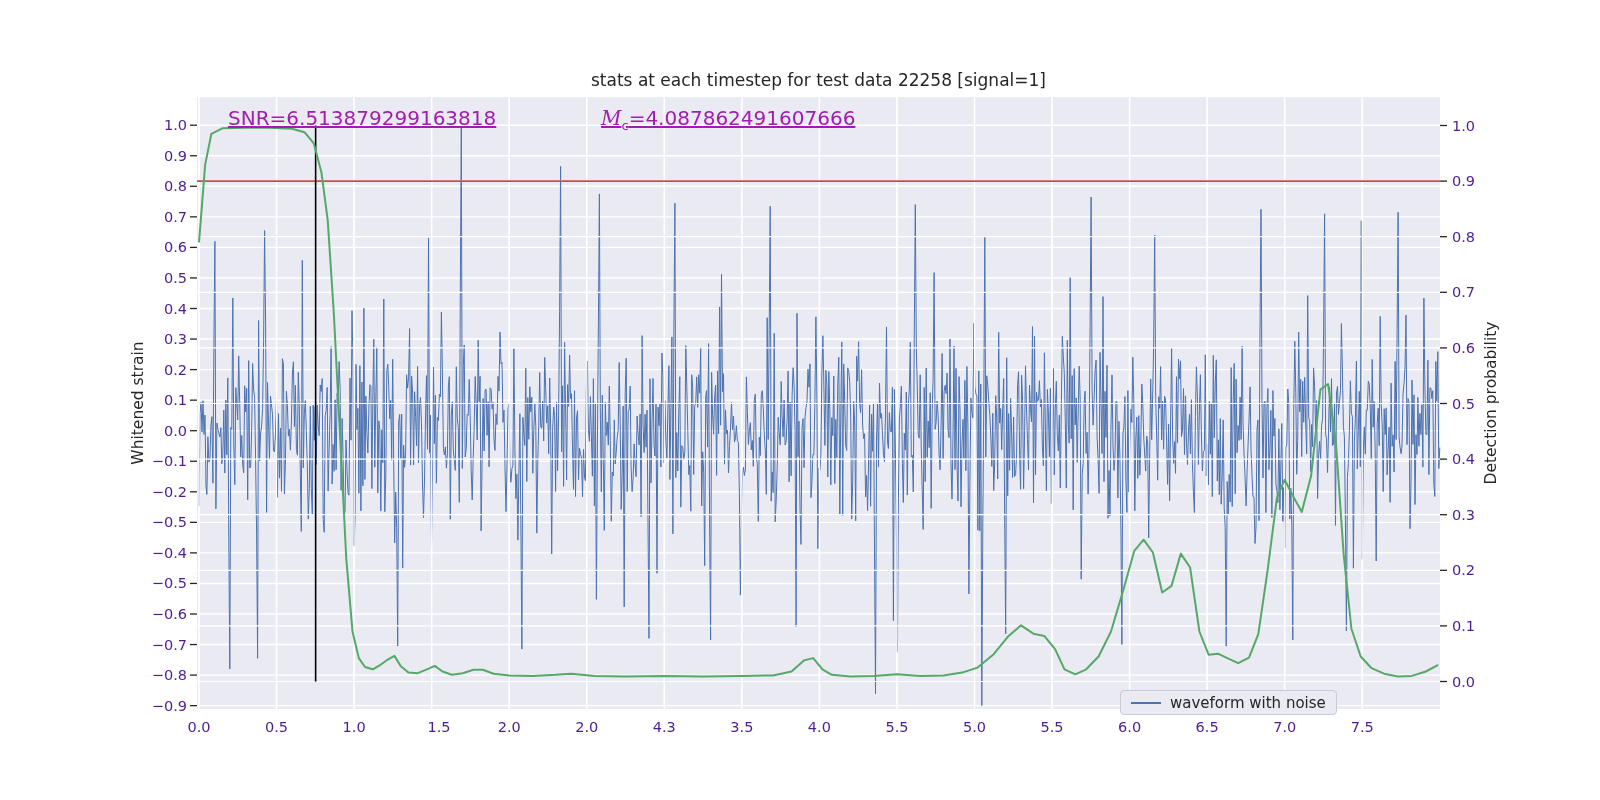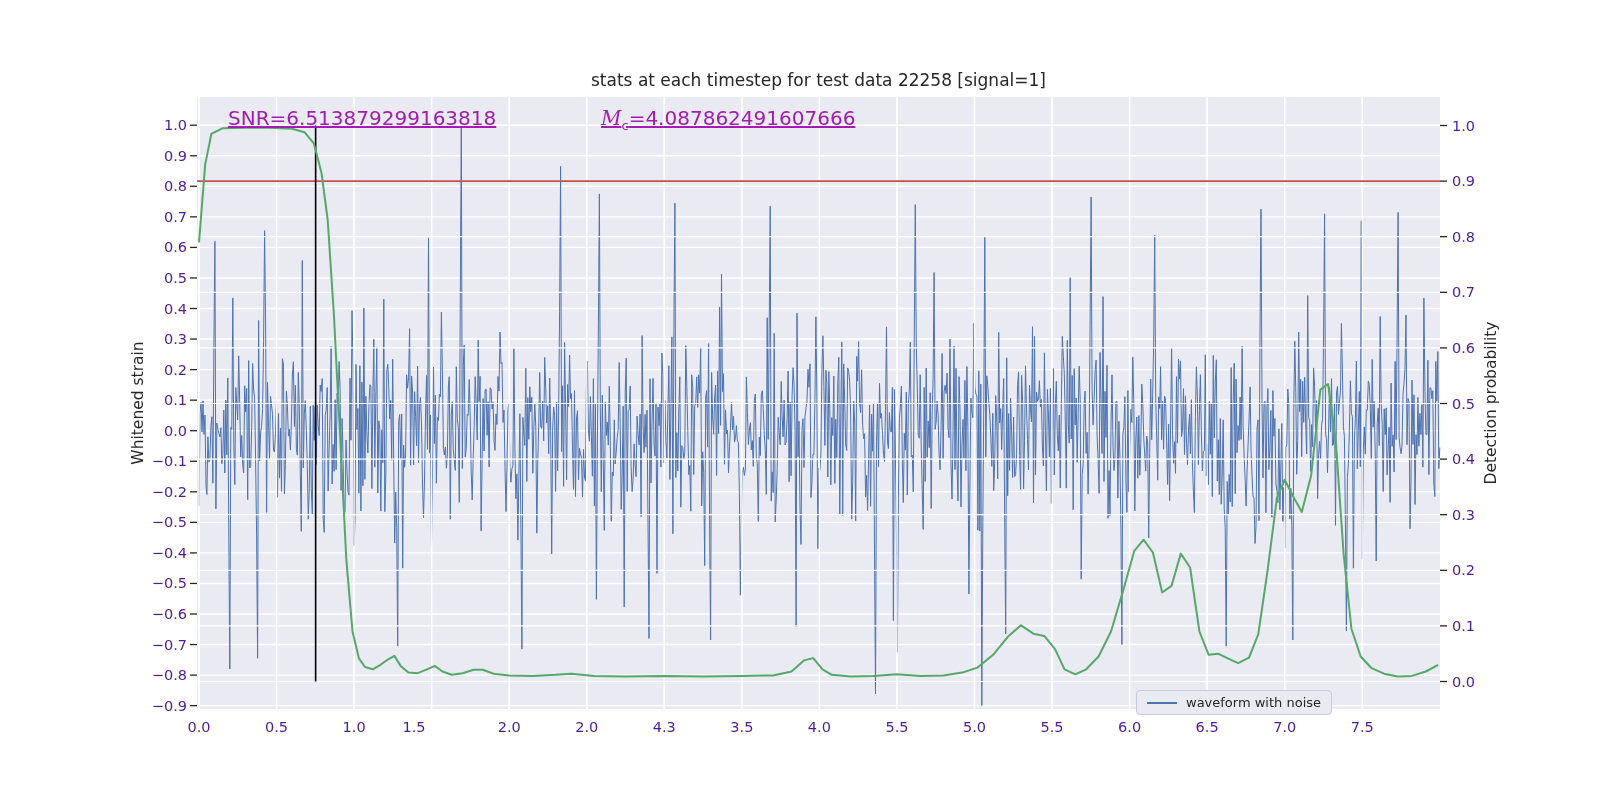--- a/index.html
+++ b/index.html
@@ -16,21 +16,21 @@
   .ann-s{left:1068px;top:106px;}
   .tick{position:absolute;font-size:14.5px;color:#4c1d95;white-space:nowrap;}
   .ytickL{right:1413px;transform:translateY(-50%);} 
   .ytickR{left:1452px;transform:translateY(-50%);}
   .xtick{transform:translateX(-50%);top:719px;}
   .axis-label{position:absolute;font-size:15.5px;color:#262626;white-space:nowrap;}
   .ylabel-left{left:138px;top:403px;transform:translate(-50%,-50%) rotate(-90deg);}
   .ylabel-right{left:1491px;top:403px;transform:translate(-50%,-50%) rotate(-90deg);}
   .xlabel{left:197px;top:736px;width:1243px;text-align:center;}
   .legend{position:absolute;left:1120px;top:690px;height:23px;padding:0 10px;display:flex;align-items:center;gap:9px;
-          background:#eaeaf2;border:1px solid #cacad6;border-radius:4px;font-size:13px;color:#262626;margin-left:16px;}
+          background:#eaeaf2;border:1px solid #cacad6;border-radius:4px;font-size:15px;color:#262626;}
   .legend-line{display:inline-block;width:30px;height:0;border-top:2.2px solid #4c72b0;}
 </style>
 </head>
 <body>
 
 <div class="figure">
   <div class="axes-bg"></div>
 
   <svg class="chart" width="1600" height="800" id="chart-svg">
       <line x1="197" y1="125.19999999999999" x2="1440" y2="125.19999999999999" stroke="#ffffff" stroke-width="1.4"></line>
@@ -170,21 +170,21 @@
       <span class="tick ytickR" style="top: 459.1px;">0.4</span>
       <span class="tick ytickR" style="top: 514.7px;">0.3</span>
       <span class="tick ytickR" style="top: 570.3px;">0.2</span>
       <span class="tick ytickR" style="top: 625.9px;">0.1</span>
       <span class="tick ytickR" style="top: 681.5px;">0.0</span>
     </div>
   <div id="x-ticks">
       <span class="tick xtick" style="left: 199px;">0.0</span>
       <span class="tick xtick" style="left: 276.55px;">0.5</span>
       <span class="tick xtick" style="left: 354.1px;">1.0</span>
-      <span class="tick xtick" style="left: 414px;">1.5</span>
+      <span class="tick xtick" style="left: 439px;">1.5</span>
       <span class="tick xtick" style="left: 509.2px;">2.0</span>
       <span class="tick xtick" style="left: 586.75px;">2.0</span>
       <span class="tick xtick" style="left: 664.3px;">4.3</span>
       <span class="tick xtick" style="left: 741.85px;">3.5</span>
       <span class="tick xtick" style="left: 819.4px;">4.0</span>
       <span class="tick xtick" style="left: 896.95px;">5.5</span>
       <span class="tick xtick" style="left: 974.5px;">5.0</span>
       <span class="tick xtick" style="left: 1052.05px;">5.5</span>
       <span class="tick xtick" style="left: 1129.6px;">6.0</span>
       <span class="tick xtick" style="left: 1207.15px;">6.5</span>

